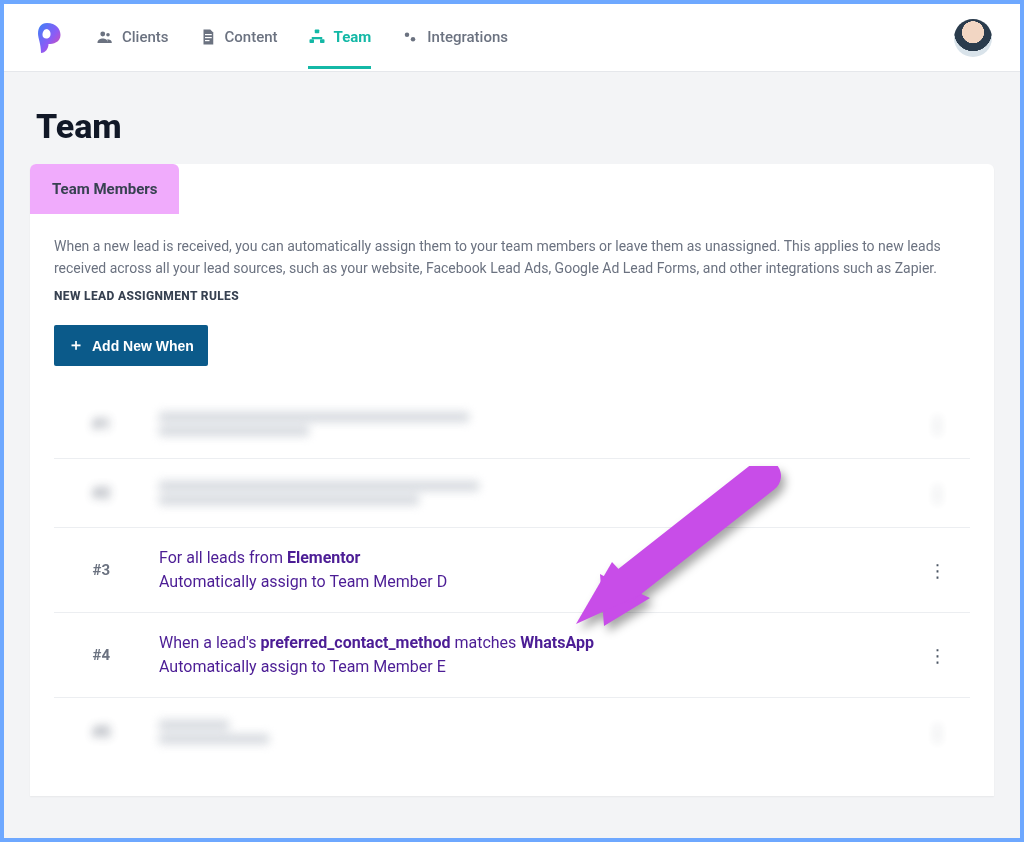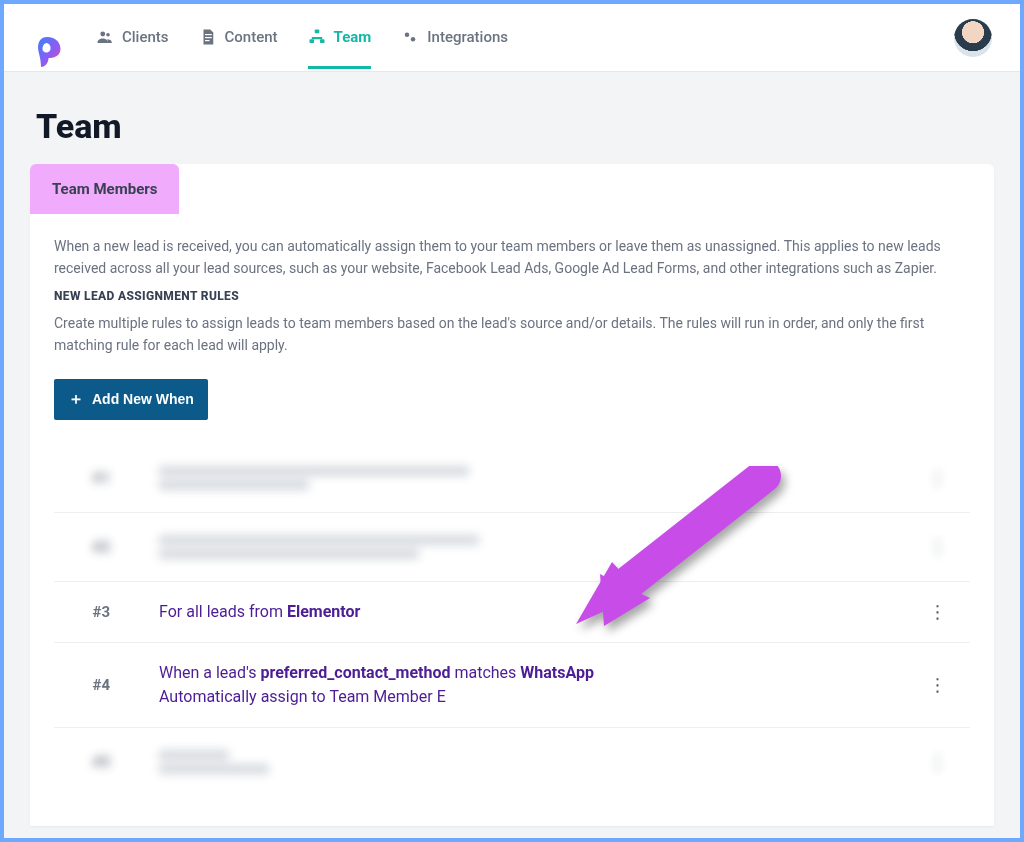--- a/index.html
+++ b/index.html
@@ -20,21 +20,21 @@
   
   .topnav {
     background: #fff;
     border-bottom: 1px solid #e5e7eb;
     display: flex;
     align-items: center;
     padding: 0 28px;
     height: 68px;
     justify-content: space-between;
   }
-  .topnav-left { display: flex; align-items: flex-end; gap: 34px; }
+  .topnav-left { display: flex; align-items: center; gap: 34px; }
   .logo { width: 30px; height: 34px; }
   .nav-items { display: flex; align-items: center; gap: 30px; }
   .nav-item {
     display: flex; align-items: center; gap: 8px;
     color: #6b7280; font-size: 15px; font-weight: 500;
     padding: 22px 0 20px 0; cursor: pointer;
     border-bottom: 3px solid transparent;
   }
   .nav-item.active { color: #14b8a6; border-bottom-color: #14b8a6; font-weight: 700; }
   .nav-icon { width: 18px; height: 18px; display:inline-flex; }
@@ -175,21 +175,20 @@
 <div class="page">
   <h1 class="page-title">Team</h1>
 
   <div class="card">
     <div class="tabstrip">
       <div class="tab">Team Members</div>
     </div>
     <div class="card-body">
       <p class="desc">When a new lead is received, you can automatically assign them to your team members or leave them as unassigned. This applies to new leads received across all your lead sources, such as your website, Facebook Lead Ads, Google Ad Lead Forms, and other integrations such as Zapier.</p>
       <div class="section-heading">NEW LEAD ASSIGNMENT RULES</div>
-      <p class="desc">Create multiple rules to assign leads to team members based on the lead's source and/or details. The rules will run in order, and only the first matching rule for each lead will apply.</p>
 
       <button class="btn-primary">
         <span style="font-size:16px;font-weight:700;">＋</span>
         <span>Add New When</span>
       </button>
 
       <div class="rules">
         <div class="rule-row blur">
           <div class="rule-num">#1</div>
           <div class="rule-text">
@@ -204,20 +203,21 @@
             <div class="rule-placeholder-line" style="width:320px"></div>
             <div class="rule-placeholder-line" style="width:260px"></div>
           </div>
           <div class="dots">⋮</div>
         </div>
 
         <div class="rule-row">
           <div class="rule-num">#3</div>
           <div class="rule-text">
             <span>For all leads from </span><span class="b">Elementor</span><br>
+            <span>Automatically assign to Team Member D</span>
           </div>
           <div class="dots">⋮</div>
         </div>
 
         <div class="rule-row">
           <div class="rule-num">#4</div>
           <div class="rule-text">
             <span>When a lead's </span><span class="b">preferred_contact_method</span><span> matches </span><span class="b">WhatsApp</span><br>
             <span>Automatically assign to Team Member E</span>
           </div>

